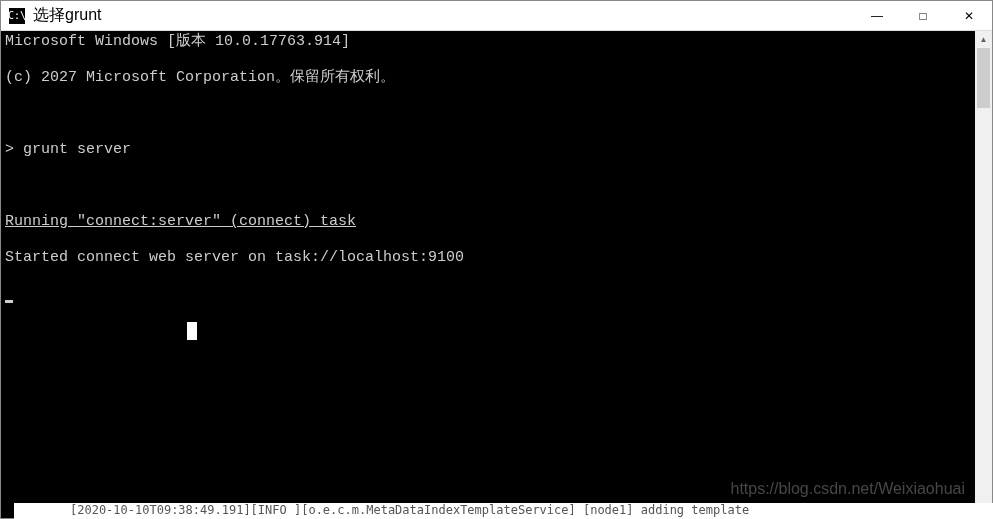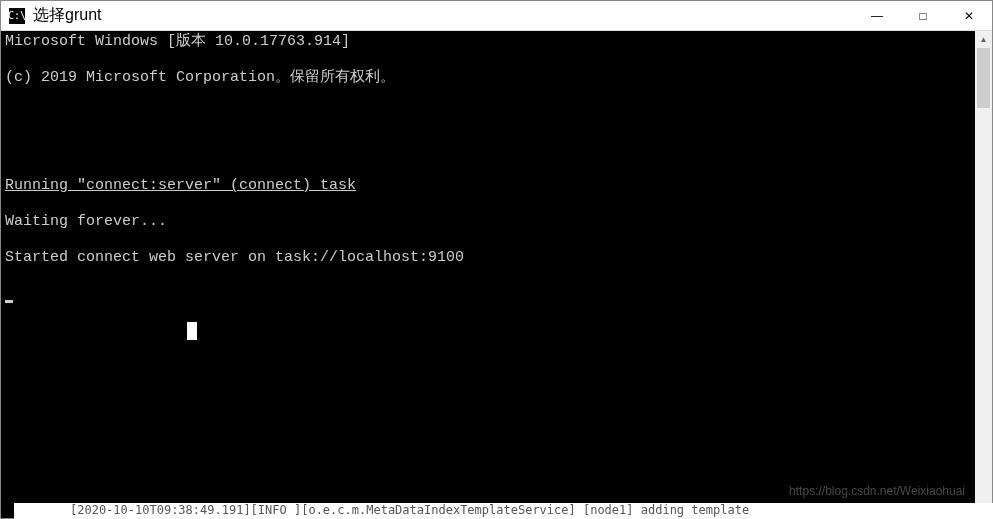--- a/index.html
+++ b/index.html
@@ -129,21 +129,21 @@
       width: 8px;
       height: 3px;
       background: #ccc;
       vertical-align: bottom;
     }
     .watermark {
       position: absolute;
       right: 10px;
       bottom: 20px;
       color: rgba(200,200,200,0.35);
-      font-size: 12px;
+      font-size: 16px;
       font-family: Arial, sans-serif;
       pointer-events: none;
     }
     .bottom-clip {
       position: absolute;
       bottom: 0;
       left: 14px;
       right: 0;
       height: 16px;
       color: #555;
@@ -163,27 +163,27 @@
     <span class="titlebar-icon">C:\</span>
     <span class="titlebar-title">选择grunt</span>
     <div class="titlebar-controls">
       <div class="titlebar-btn">—</div>
       <div class="titlebar-btn">□</div>
       <div class="titlebar-btn close">✕</div>
     </div>
   </div>
   <div class="terminal-wrapper">
     <div class="terminal" id="terminal-area"><span class="terminal-line">Microsoft Windows [版本 10.0.17763.914]</span>
-<span class="terminal-line">(c) 2019 Microsoft Corporation。保留所有权利。</span>
+<span class="terminal-line">(c) 2027 Microsoft Corporation。保留所有权利。</span>
 <span class="terminal-line"></span>
 <span class="terminal-line"></span>
+<span class="terminal-line">&gt; grunt server</span>
 <span class="terminal-line"></span>
 <span class="terminal-line"></span>
 <span class="terminal-line underline">Running "connect:server" (connect) task</span>
-<span class="terminal-line">Waiting forever...</span>
 <span class="terminal-line">Started connect web server on task://localhost:9100</span>
 <span class="terminal-line"><span class="caret-block"></span></span>
       <div class="cursor-block"></div>
       <div class="watermark">https://blog.csdn.net/Weixiaohuai</div>
     </div>
     <div class="scrollbar">
       <div class="scrollbar-btn">▲</div>
       <div class="scrollbar-track">
         <div class="scrollbar-thumb"></div>
       </div>

